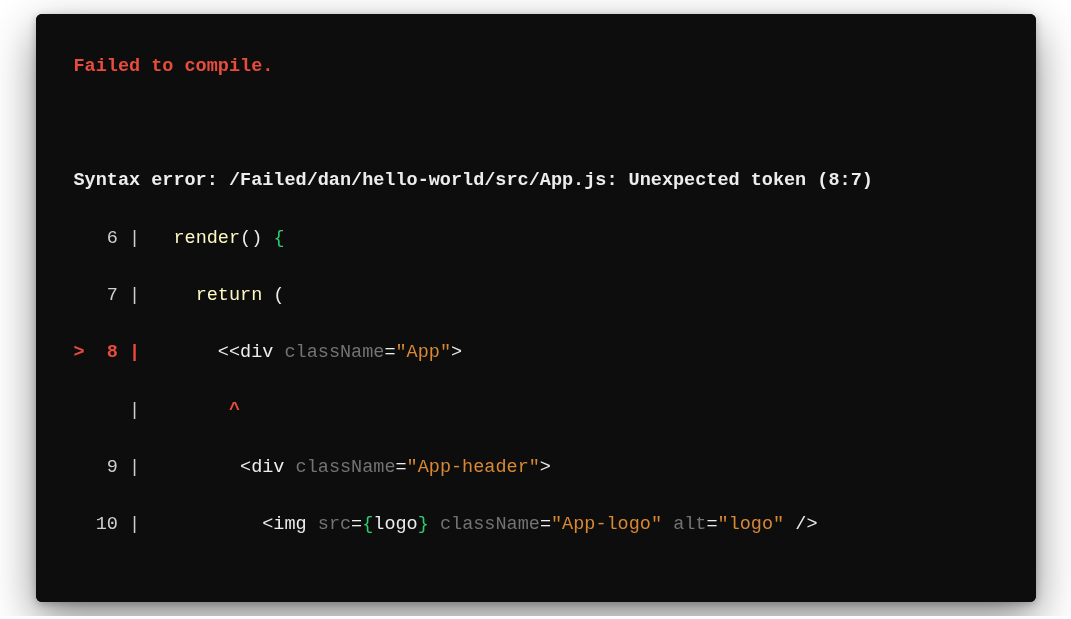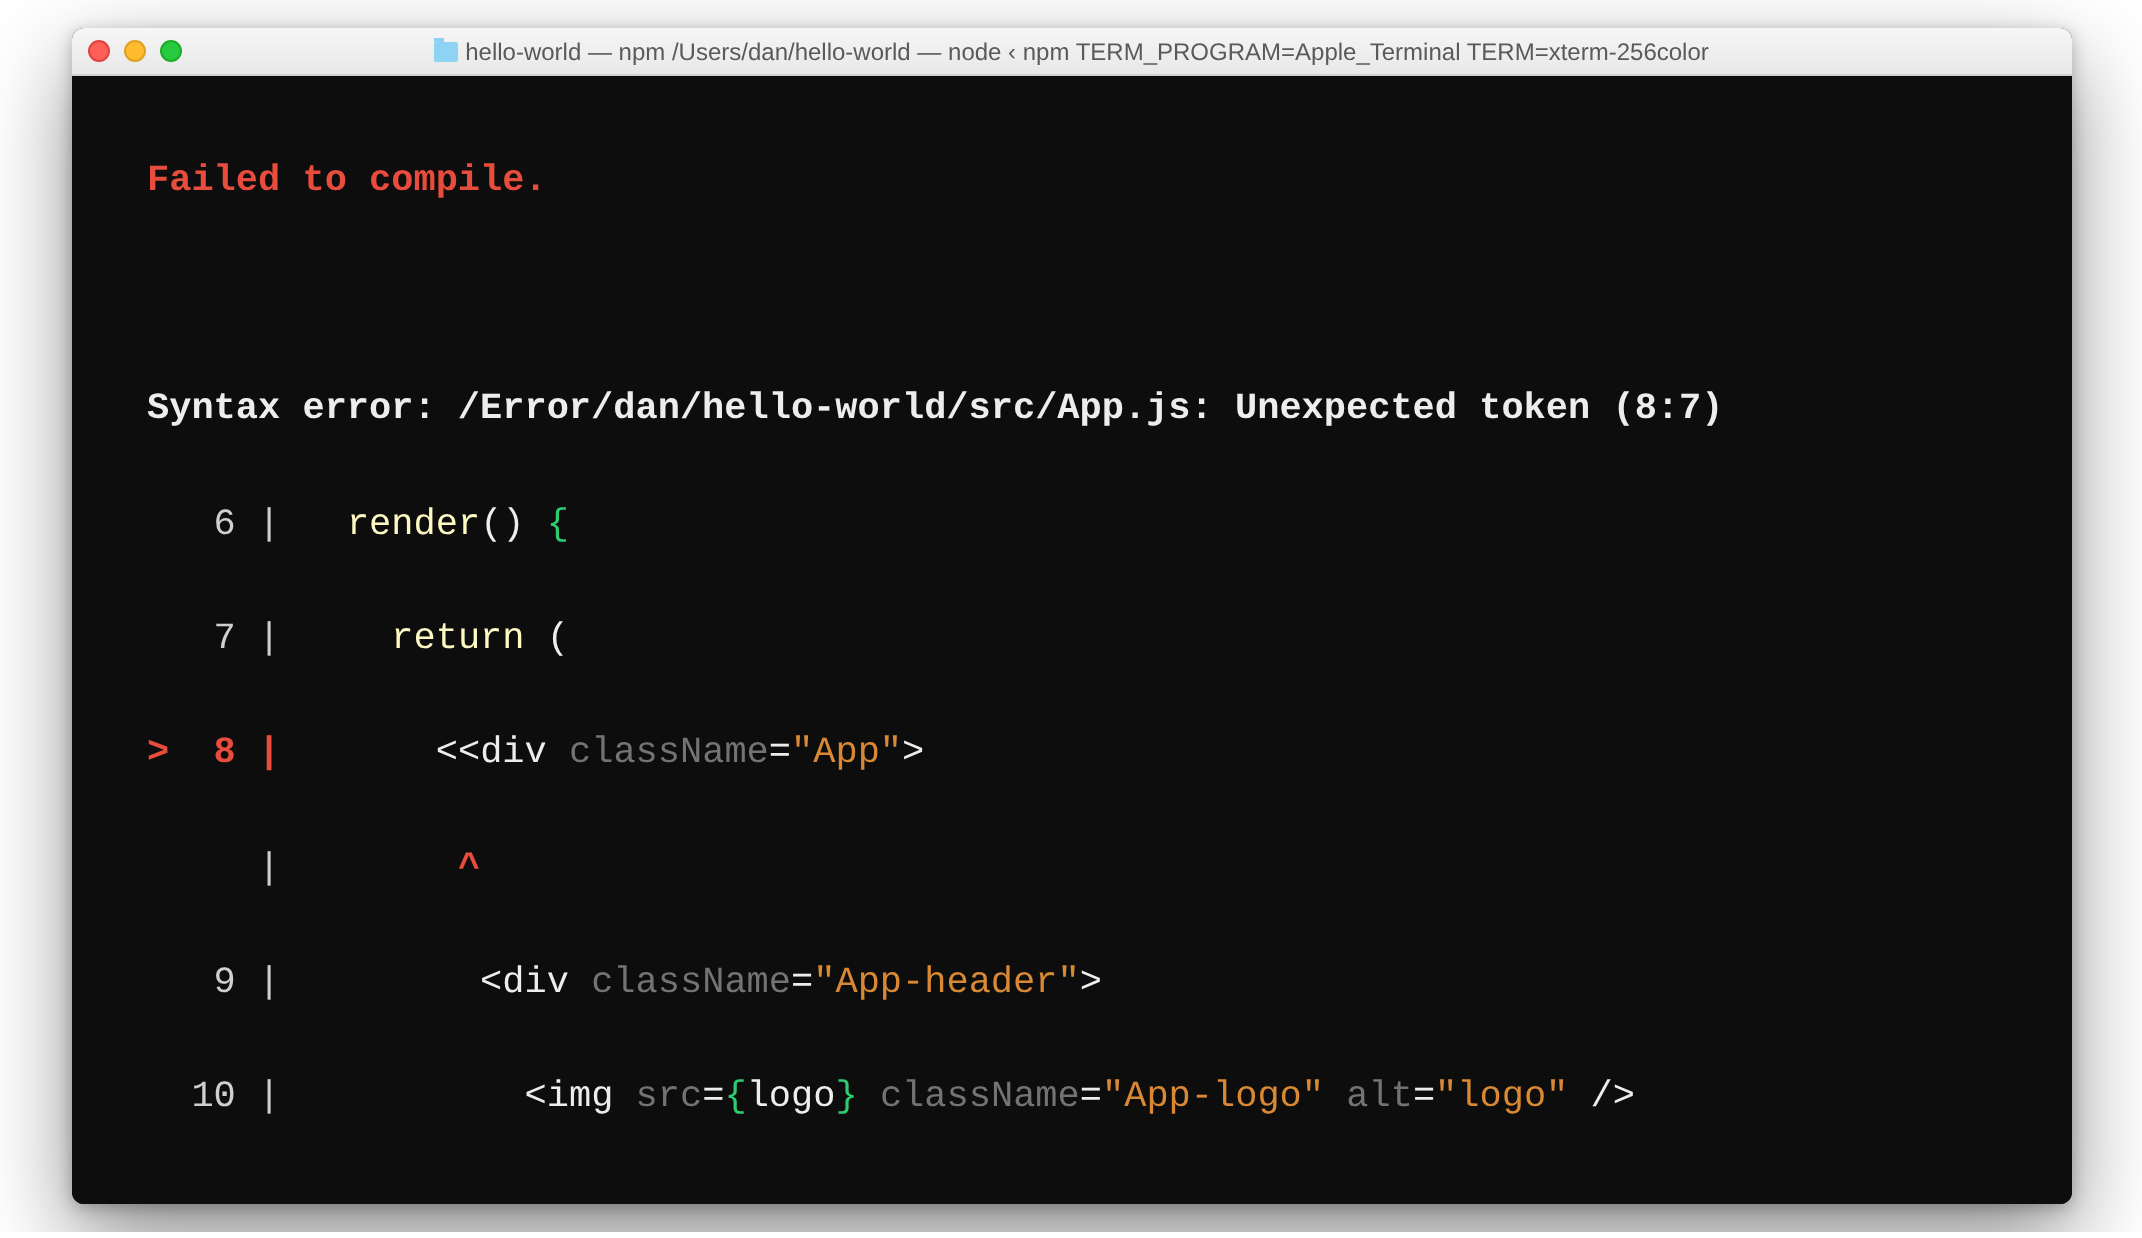--- a/index.html
+++ b/index.html
@@ -88,35 +88,25 @@
   .orange { color: #d98834; }
   .yellowk { color: #737373; }
   .bold { font-weight: bold; }
   .gutter { color:#cfcfcf; }
   .caret-col { color:#e74c3c; font-weight:bold; }
 </style>
 </head>
 <body>
 
 <div class="window">
-  <div class="titlebar">
-    <div class="traffic-lights">
-      <div class="tl red"></div>
-      <div class="tl yellow"></div>
-      <div class="tl green"></div>
-    </div>
-    <div class="title-text">
-      <span class="folder-icon"></span><span>hello-world — npm  /Users/dan/hello-world — node ‹ npm TERM_PROGRAM=Apple_Terminal TERM=xterm-256color</span>
-    </div>
-  </div>
 
   <div class="terminal">
 <div class="line"><span class="red">Failed to compile.</span></div>
 <div class="line">&nbsp;</div>
-<div class="line"><span class="white bold">Syntax error: /Error/dan/hello-world/src/App.js: Unexpected token (8:7)</span></div>
+<div class="line"><span class="white bold">Syntax error: /Failed/dan/hello-world/src/App.js: Unexpected token (8:7)</span></div>
 <div class="line"><span class="gutter">   6 | </span><span>  </span><span class="cyan">render</span><span class="white">()</span><span class="green"> {</span></div>
 <div class="line"><span class="gutter">   7 | </span><span>    </span><span class="cyan">return</span><span class="white"> (</span></div>
 <div class="line"><span class="caret-col">&gt;  8 | </span><span>      </span><span class="white">&lt;&lt;</span><span class="white">div</span><span> </span><span class="yellowk">className</span><span class="white">=</span><span class="orange">"App"</span><span class="white">&gt;</span></div>
 <div class="line"><span class="gutter">     | </span><span>       </span><span class="caret-col">^</span></div>
 <div class="line"><span class="gutter">   9 | </span><span>        </span><span class="white">&lt;</span><span class="white">div</span><span> </span><span class="yellowk">className</span><span class="white">=</span><span class="orange">"App-header"</span><span class="white">&gt;</span></div>
 <div class="line"><span class="gutter">  10 | </span><span>          </span><span class="white">&lt;</span><span class="white">img</span><span> </span><span class="yellowk">src</span><span class="white">=</span><span class="green">{</span><span class="white">logo</span><span class="green">}</span><span> </span><span class="yellowk">className</span><span class="white">=</span><span class="orange">"App-logo"</span><span> </span><span class="yellowk">alt</span><span class="white">=</span><span class="orange">"logo"</span><span class="white"> /&gt;</span></div>
 
 
 
 

